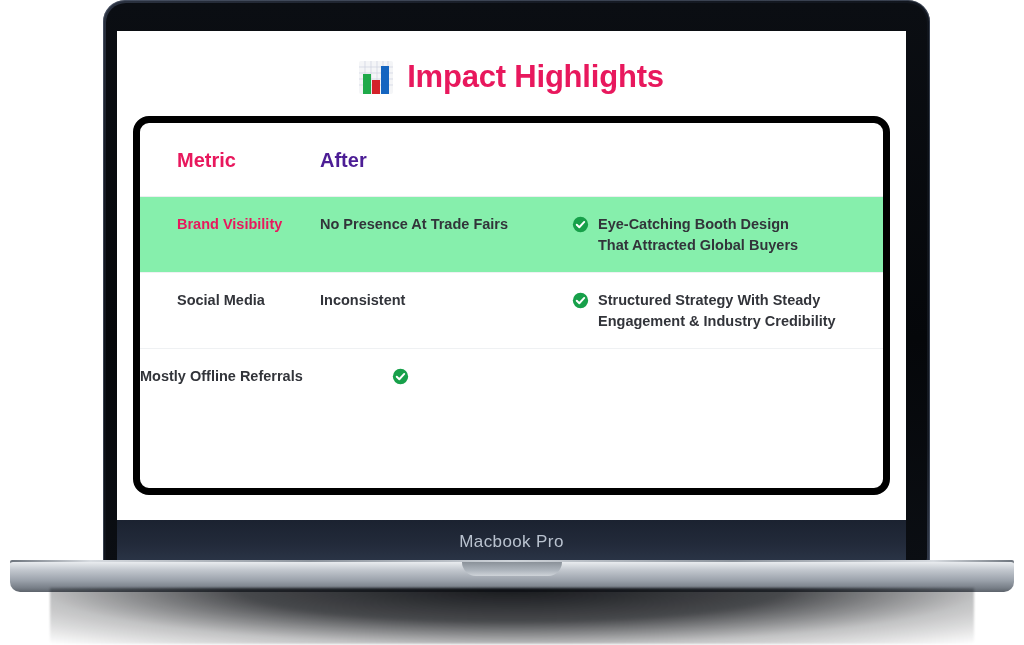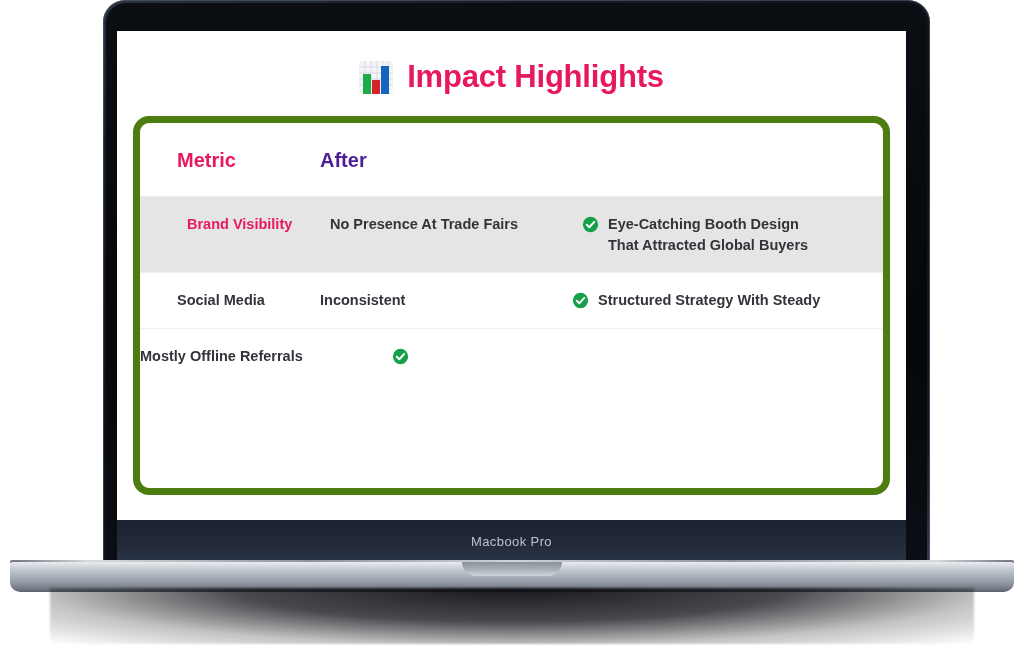--- a/index.html
+++ b/index.html
@@ -40,21 +40,21 @@
   }
 
   
   #laptop-chin {
     position:absolute; left:117px; top:520px;
     width:789px; height:43px;
     background:linear-gradient(180deg,#1b2230 0%,#222a3a 55%,#2b3547 100%);
     display:flex; align-items:center; justify-content:center;
   }
   #laptop-chin-label {
-    font-size:13px; color:#b9c2cf; letter-spacing:.4px;
+    font-size:17px; color:#b9c2cf; letter-spacing:.4px;
     font-family:"Liberation Sans", sans-serif;
   }
 
   
   #laptop-base {
     position:absolute; left:10px; top:562px;
     width:1004px; height:30px;
     background:linear-gradient(180deg,#e9ecef 0%,#c3c8cf 26%,#9aa1aa 62%,#787f88 86%,#5d636b 100%);
     border-radius:3px 3px 10px 10px;
   }
@@ -82,21 +82,21 @@
   #chart-icon { width:34px; height:35px; display:block; }
   #page-title {
     font-size:31px; font-weight:bold; letter-spacing:-.2px;
     color:#e8185d;
   }
 
   
   #table-card {
     position:absolute; left:16px; top:85px;
     width:757px; height:379px;
-    border:7px solid #4d7c0f;
+    border:7px solid #000000;
     border-radius:16px;
     background:#ffffff;
     overflow:hidden;
   }
   #table-inner { padding:0 0 0 0; }
 
   .trow { display:flex; align-items:flex-start; }
   .c-metric { width:180px; padding-left:37px; flex:none; }
   .c-before { width:252px; flex:none; }
   .c-after  { flex:1; display:flex; align-items:flex-start; gap:9px; padding-right:12px; }
@@ -104,21 +104,21 @@
   
   #table-head { padding-top:26px; padding-bottom:24px; border-bottom:1px solid #eceef0; }
   #table-head .c-metric, #table-head .c-before, #table-head .c-after { font-size:20px; font-weight:bold; }
   #th-metric { color:#e8185d; }
   #th-before { color:#16181c; }
   #th-after  { color:#4c1d95; }
 
   
   .body-row { padding-top:17px; padding-bottom:17px; border-bottom:1px solid #eff1f3; }
   .body-row:last-child { border-bottom:none; }
-  .body-row.highlight { background:#e5e5e5;padding-left:10px; }
+  .body-row.highlight { background:#86efac; }
 
   .cell-text { font-size:14.5px; font-weight:bold; color:#32343a; line-height:1.42; }
   .cell-text.accent { color:#e8185d; }
   .after-lines { font-size:14.5px; font-weight:bold; color:#32343a; line-height:1.42; }
 
   .check-icon { width:17px; height:17px; flex:none; margin-top:2px; display:block; }
 </style>
 </head>
 <body>
 
@@ -179,20 +179,21 @@
           <div class="trow body-row">
             <div class="c-metric"><span class="cell-text">Social Media</span></div>
             <div class="c-before"><span class="cell-text">Inconsistent</span></div>
             <div class="c-after">
               <svg class="check-icon" viewBox="0 0 20 20">
                 <circle cx="10" cy="10" r="9" fill="#17a04a"></circle>
                 <path d="M5.6 10.3 L8.6 13.2 L14.4 7.0" fill="none" stroke="#ffffff" stroke-width="2.3" stroke-linecap="round" stroke-linejoin="round"></path>
               </svg>
               <div class="after-lines">
                 <div>Structured Strategy With Steady</div>
+                <div>Engagement &amp; Industry Credibility</div>
               </div>
             </div>
           </div>
 
           <div class="trow body-row">
             <div class="c-before"><span class="cell-text">Mostly Offline Referrals</span></div>
             <div class="c-after">
               <svg class="check-icon" viewBox="0 0 20 20">
                 <circle cx="10" cy="10" r="9" fill="#17a04a"></circle>
                 <path d="M5.6 10.3 L8.6 13.2 L14.4 7.0" fill="none" stroke="#ffffff" stroke-width="2.3" stroke-linecap="round" stroke-linejoin="round"></path>

